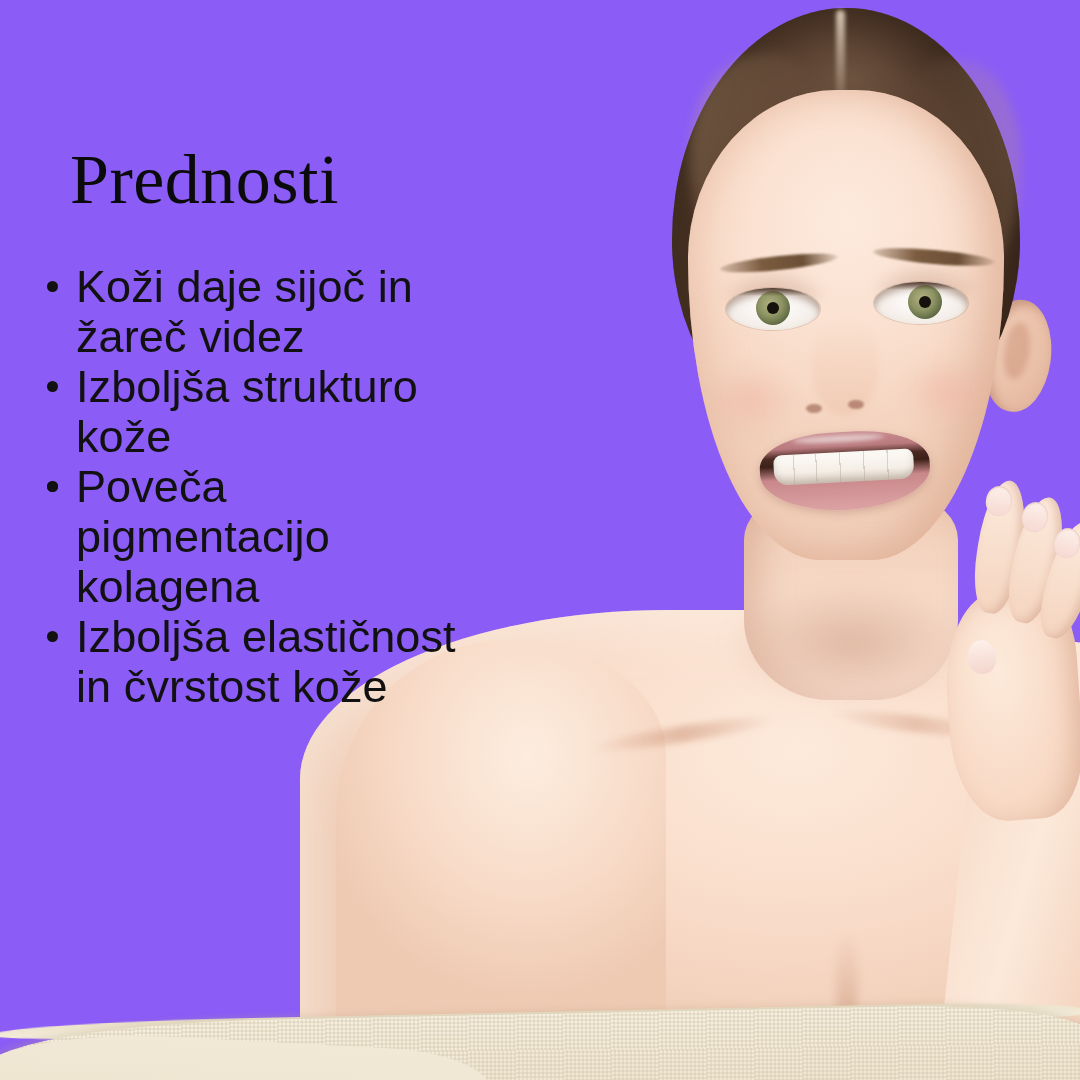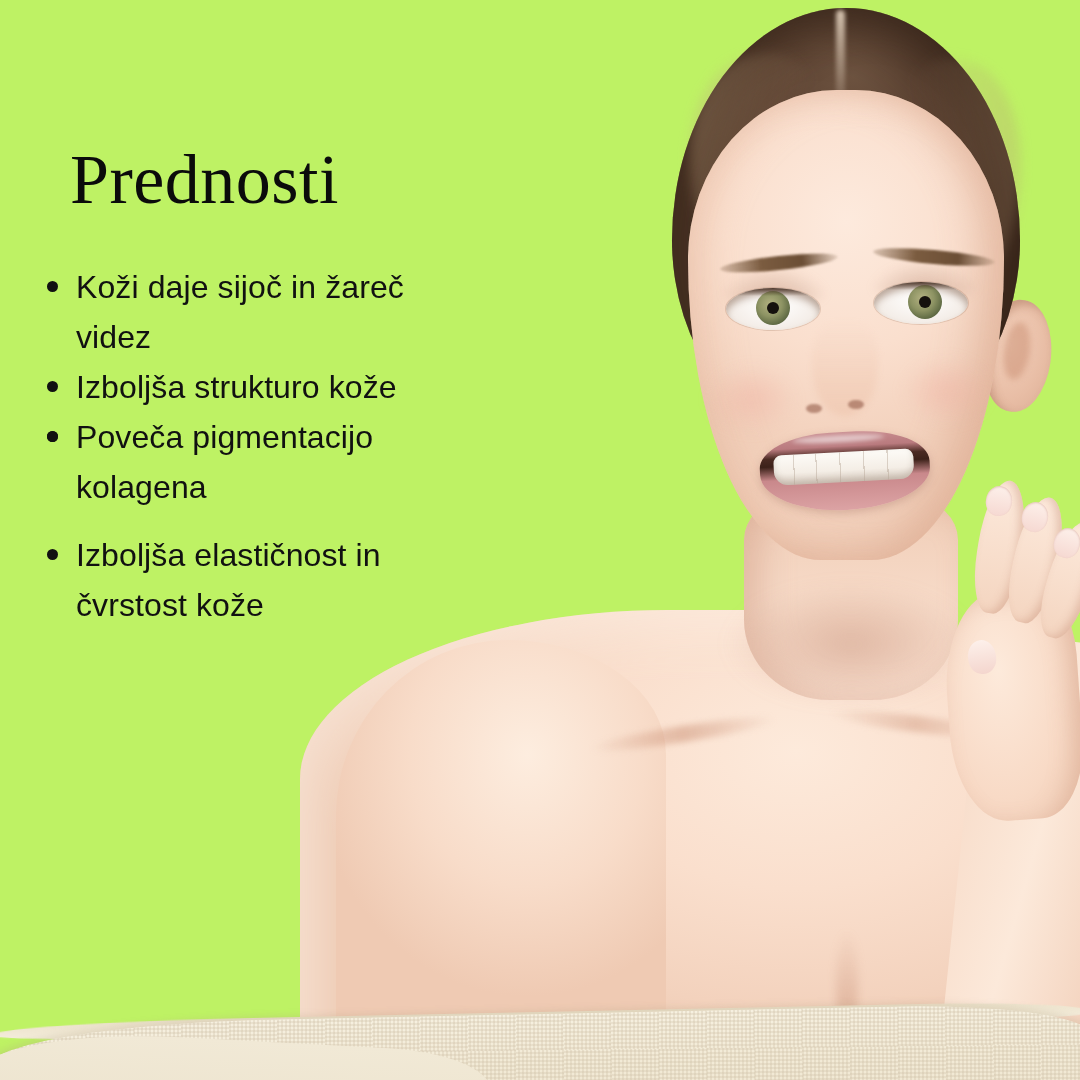--- a/index.html
+++ b/index.html
@@ -5,21 +5,21 @@
   html, body {
     margin: 0;
     padding: 0;
     background: #868f99;
   }
   #canvas {
     position: relative;
     width: 1080px;
     height: 1080px;
     overflow: hidden;
-    background: #bef264;
+    background: #8b5cf6;
     font-family: "Liberation Sans", sans-serif;
   }
 
   
   .photo {
     position: absolute;
     inset: 0;
     overflow: hidden;
   }
 
@@ -374,27 +374,27 @@
     top:262px;
     width:430px;
     margin:0;
     padding:0;
     list-style:none;
   }
   .bullet{
     position:relative;
     padding-left:46px;
     color:#111111;
-    font-size:32px;
+    font-size:45px;
     line-height:50px;
     font-weight:400;
     letter-spacing:.1px;
   }
   .bullet + .bullet{ }
-  .bullet.tight{ margin-top:18px; }
+  .bullet.tight{ }
   .bullet .dot{
     position:absolute;
     left:17px;
     top:19px;
     width:11px;
     height:11px;
     border-radius:50%;
     background:#111111;
   }
 </style>

